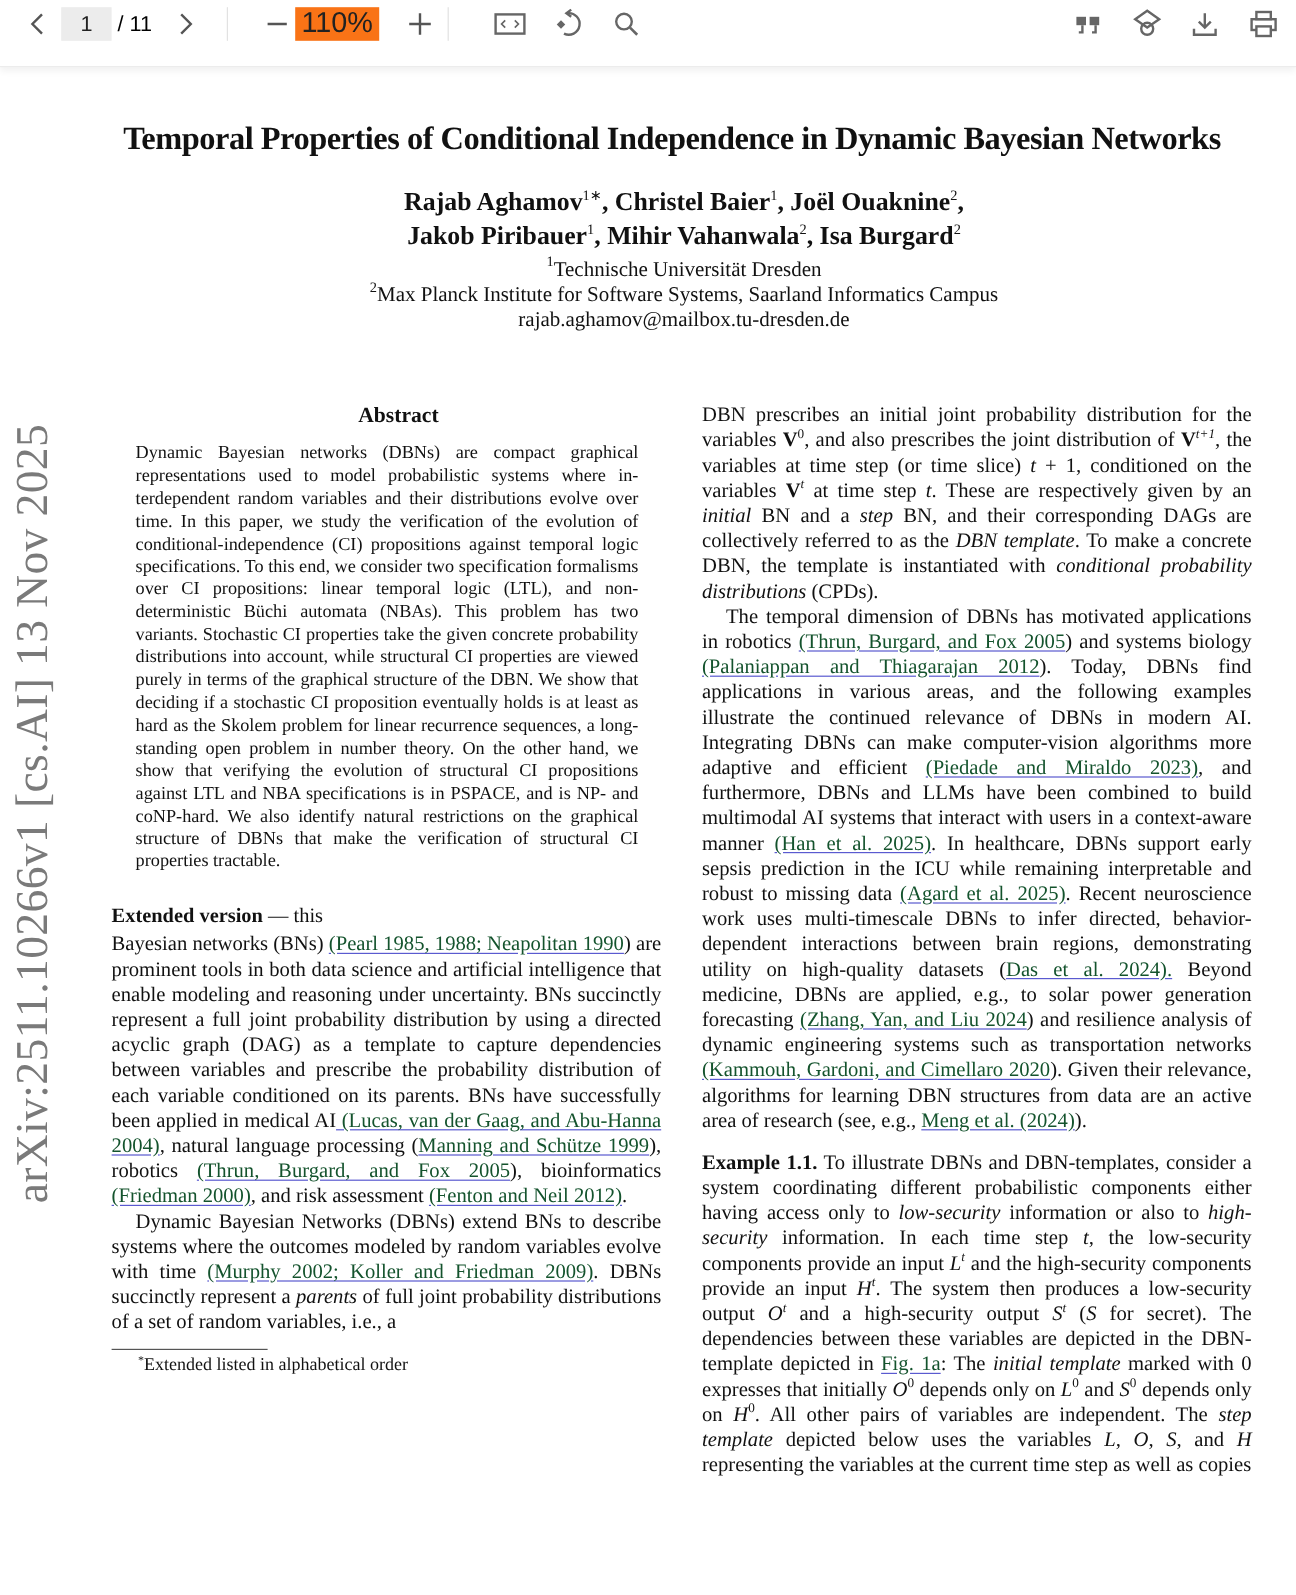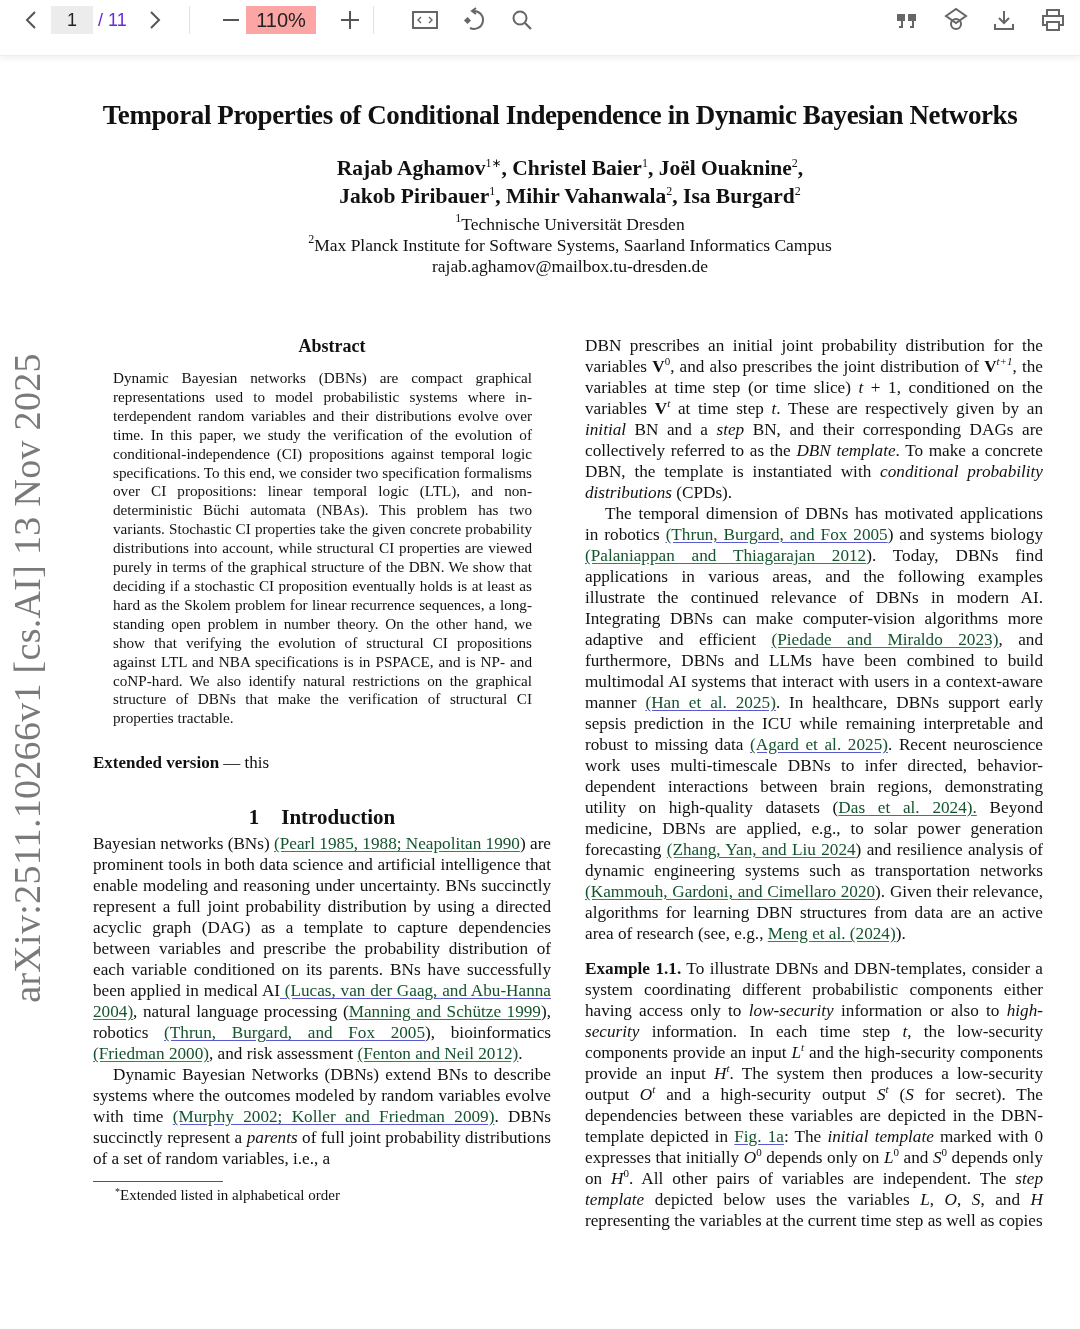--- a/index.html
+++ b/index.html
@@ -7,25 +7,25 @@
   body { position: relative; font-family: "Liberation Serif", serif; color: #111; }
 
   
   .toolbar { position: absolute; top: 0; left: 0; width: 1080px; height: 56px; background: #fff;
     border-bottom: 1px solid #ececec; box-shadow: 0 3px 6px rgba(0,0,0,0.06); z-index: 5;
     font-family: "Liberation Sans", sans-serif; color: #444; }
   .tb-item { position: absolute; display: flex; align-items: center; justify-content: center; }
   .tb-nav { top: 8px; height: 24px; font-size: 22px; color: #555; width: 22px; }
   .page-box { position: absolute; top: 6px; left: 51px; width: 42px; height: 28px; background: #ececec;
     font-size: 18px; color: #222; display: flex; align-items: center; justify-content: center; }
-  .page-total { position: absolute; top: 6px; left: 98px; height: 28px; font-size: 18px; color: #6d28d9;
+  .page-total { position: absolute; top: 6px; left: 98px; height: 28px; font-size: 18px; color: #000000;
     display: flex; align-items: center; }
   .sep { position: absolute; top: 6px; width: 1px; height: 28px; background: #e2e2e2; }
-  .zoom-box { position: absolute; top: 6px; left: 246px; width: 70px; height: 28px; background: #fca5a5;
-    font-size: 20px; color: #222; display: flex; align-items: center; justify-content: center; }
+  .zoom-box { position: absolute; top: 6px; left: 246px; width: 70px; height: 28px; background: #f97316;
+    font-size: 24px; color: #222; display: flex; align-items: center; justify-content: center; }
   .tb-icon { position: absolute; top: 6px; width: 28px; height: 28px; display: flex; align-items: center; justify-content: center; }
   .tb-icon svg { display: block; }
 
   
   .arxiv-stamp { position: absolute; left: 2px; top: 345px; width: 50px; height: 665px; }
   .arxiv-stamp span { position: absolute; left: 50%; top: 50%; transform: translate(-50%,-50%) rotate(-90deg);
     white-space: nowrap; font-family: "Liberation Serif", serif; font-size: 38px; color: #7a7a7a; letter-spacing: 0.3px; }
 
   
   .title { position: absolute; top: 100px; left: 0; width: 1120px; text-align: center; font-weight: bold; font-size: 27px;
@@ -154,21 +154,20 @@
 <div class="affil">
   <div><sup>1</sup><span>Technische Universität Dresden</span></div>
   <div><sup>2</sup><span>Max Planck Institute for Software Systems, Saarland Informatics Campus</span></div>
   <div>rajab.aghamov@mailbox.tu-dresden.de</div>
 </div>
 
 <div class="col-left">
   <div class="abstract-title">Abstract</div>
   <p class="abstract-body">Dynamic Bayesian networks (DBNs) are compact graphical representations used to model probabilistic systems where in­terdependent random variables and their distributions evolve over time. In this paper, we study the verification of the evo­lution of conditional-independence (CI) propositions against temporal logic specifications. To this end, we consider two specification formalisms over CI propositions: linear tem­poral logic (LTL), and non-deterministic Büchi automata (NBAs). This problem has two variants. Stochastic CI prop­erties take the given concrete probability distributions into account, while structural CI properties are viewed purely in terms of the graphical structure of the DBN. We show that deciding if a stochastic CI proposition eventually holds is at least as hard as the Skolem problem for linear recurrence se­quences, a long-standing open problem in number theory. On the other hand, we show that verifying the evolution of struc­tural CI propositions against LTL and NBA specifications is in PSPACE, and is NP- and coNP-hard. We also identify nat­ural restrictions on the graphical structure of DBNs that make the verification of structural CI properties tractable.</p>
   <p class="ext-version"><b>Extended version</b><span> — this</span></p>
-  <h2 class="section-h"><span class="num">1</span><span>Introduction</span></h2>
   <p class="para intro-p1"><span>Bayesian networks (BNs) </span><a class="cite">(Pearl 1985, 1988; Neapolitan 1990</a><span>) are prominent tools in both data science and artifi­cial intelligence that enable modeling and reasoning under uncertainty. BNs succinctly represent a full joint probabil­ity distribution by using a directed acyclic graph (DAG) as a template to capture dependencies between variables and prescribe the probability distribution of each variable conditioned on its parents. BNs have successfully been ap­plied in medical AI</span><a class="cite"> (Lucas, van der Gaag, and Abu-Hanna 2004)</a><span>, natural language processing (</span><a class="cite">Manning and Schütze 1999</a><span>), robotics </span><a class="cite">(Thrun, Burgard, and Fox 2005</a><span>), bioinfor­matics </span><a class="cite">(Friedman 2000)</a><span>, and risk assessment </span><a class="cite">(Fenton and Neil 2012)</a><span>.</span></p>
   <p class="para indent"><span>Dynamic Bayesian Networks (DBNs) extend BNs to de­scribe systems where the outcomes modeled by random vari­ables evolve with time </span><a class="cite">(Murphy 2002; Koller and Friedman 2009)</a><span>. DBNs succinctly represent a </span><i>parents</i><span> of full joint probability distributions of a set of random variables, i.e., a</span></p>
   <div class="footnote-rule"></div>
   <p class="footnote"><sup>*</sup><span>Extended listed in alphabetical order</span></p>
 </div>
 
 <div class="col-right">
   <p class="para"><span>DBN prescribes an initial joint probability distribution for the variables </span><b class="math-b">V</b><sup class="m">0</sup><span>, and also prescribes the joint distribution of </span><b class="math-b">V</b><sup class="m mi">t+1</sup><span>, the variables at time step (or time slice) </span><i>t</i><span> + 1, con­ditioned on the variables </span><b class="math-b">V</b><sup class="m mi">t</sup><span> at time step </span><i>t</i><span>. These are re­spectively given by an </span><i>initial</i><span> BN and a </span><i>step</i><span> BN, and their corresponding DAGs are collectively referred to as the </span><i>DBN template</i><span>. To make a concrete DBN, the template is instanti­ated with </span><i>conditional probability distributions</i><span> (CPDs).</span></p>
   <p class="para indent right-p2"><span>The temporal dimension of DBNs has motivated applica­tions in robotics </span><a class="cite">(Thrun, Burgard, and Fox 2005</a><span>) and sys­tems biology </span><a class="cite">(Palaniappan and Thiagarajan 2012</a><span>). Today, DBNs find applications in various areas, and the follow­ing examples illustrate the continued relevance of DBNs in modern AI. Integrating DBNs can make computer-vision algorithms more adaptive and efficient </span><a class="cite">(Piedade and Mi­raldo 2023)</a><span>, and furthermore, DBNs and LLMs have been combined to build multimodal AI systems that interact with users in a context-aware manner </span><a class="cite">(Han et al. 2025)</a><span>. In health­care, DBNs support early sepsis prediction in the ICU while remaining interpretable and robust to missing data </span><a class="cite">(Agard et al. 2025)</a><span>. Recent neuroscience work uses multi-timescale DBNs to infer directed, behavior-dependent interactions be­tween brain regions, demonstrating utility on high-quality datasets (</span><a class="cite">Das et al. 2024).</a><span> Beyond medicine, DBNs are ap­plied, e.g., to solar power generation forecasting </span><a class="cite">(Zhang, Yan, and Liu 2024</a><span>) and resilience analysis of dynamic en­gineering systems such as transportation networks </span><a class="cite">(Kam­mouh, Gardoni, and Cimellaro 2020</a><span>). Given their relevance, algorithms for learning DBN structures from data are an ac­tive area of research (see, e.g., </span><a class="cite">Meng et al. (2024)</a><span>).</span></p>
   <p class="para example"><b class="example-h">Example 1.1.</b><span>  To illustrate DBNs and DBN-templates, con­sider a system coordinating different probabilistic compo­nents either having access only to </span><i>low-security</i><span> information or also to </span><i>high-security</i><span> information. In each time step </span><i>t</i><span>, the low-security components provide an input </span><i>L</i><sup class="m mi">t</sup><span> and the high-security components provide an input </span><i>H</i><sup class="m mi">t</sup><span>. The system then produces a low-security output </span><i>O</i><sup class="m mi">t</sup><span> and a high-security out­put </span><i>S</i><sup class="m mi">t</sup><span> (</span><i>S</i><span> for secret). The dependencies between these vari­ables are depicted in the DBN-template depicted in </span><a class="cite">Fig. 1a</a><span>: The </span><i>initial template</i><span> marked with 0 expresses that initially </span><i>O</i><sup class="m">0</sup><span> depends only on </span><i>L</i><sup class="m">0</sup><span> and </span><i>S</i><sup class="m">0</sup><span> depends only on </span><i>H</i><sup class="m">0</sup><span>. All other pairs of variables are independent. The </span><i>step template</i><span> depicted below uses the variables </span><i>L</i><span>, </span><i>O</i><span>, </span><i>S</i><span>, and </span><i>H</i><span> represent­ing the variables at the current time step as well as copies</span></p>

